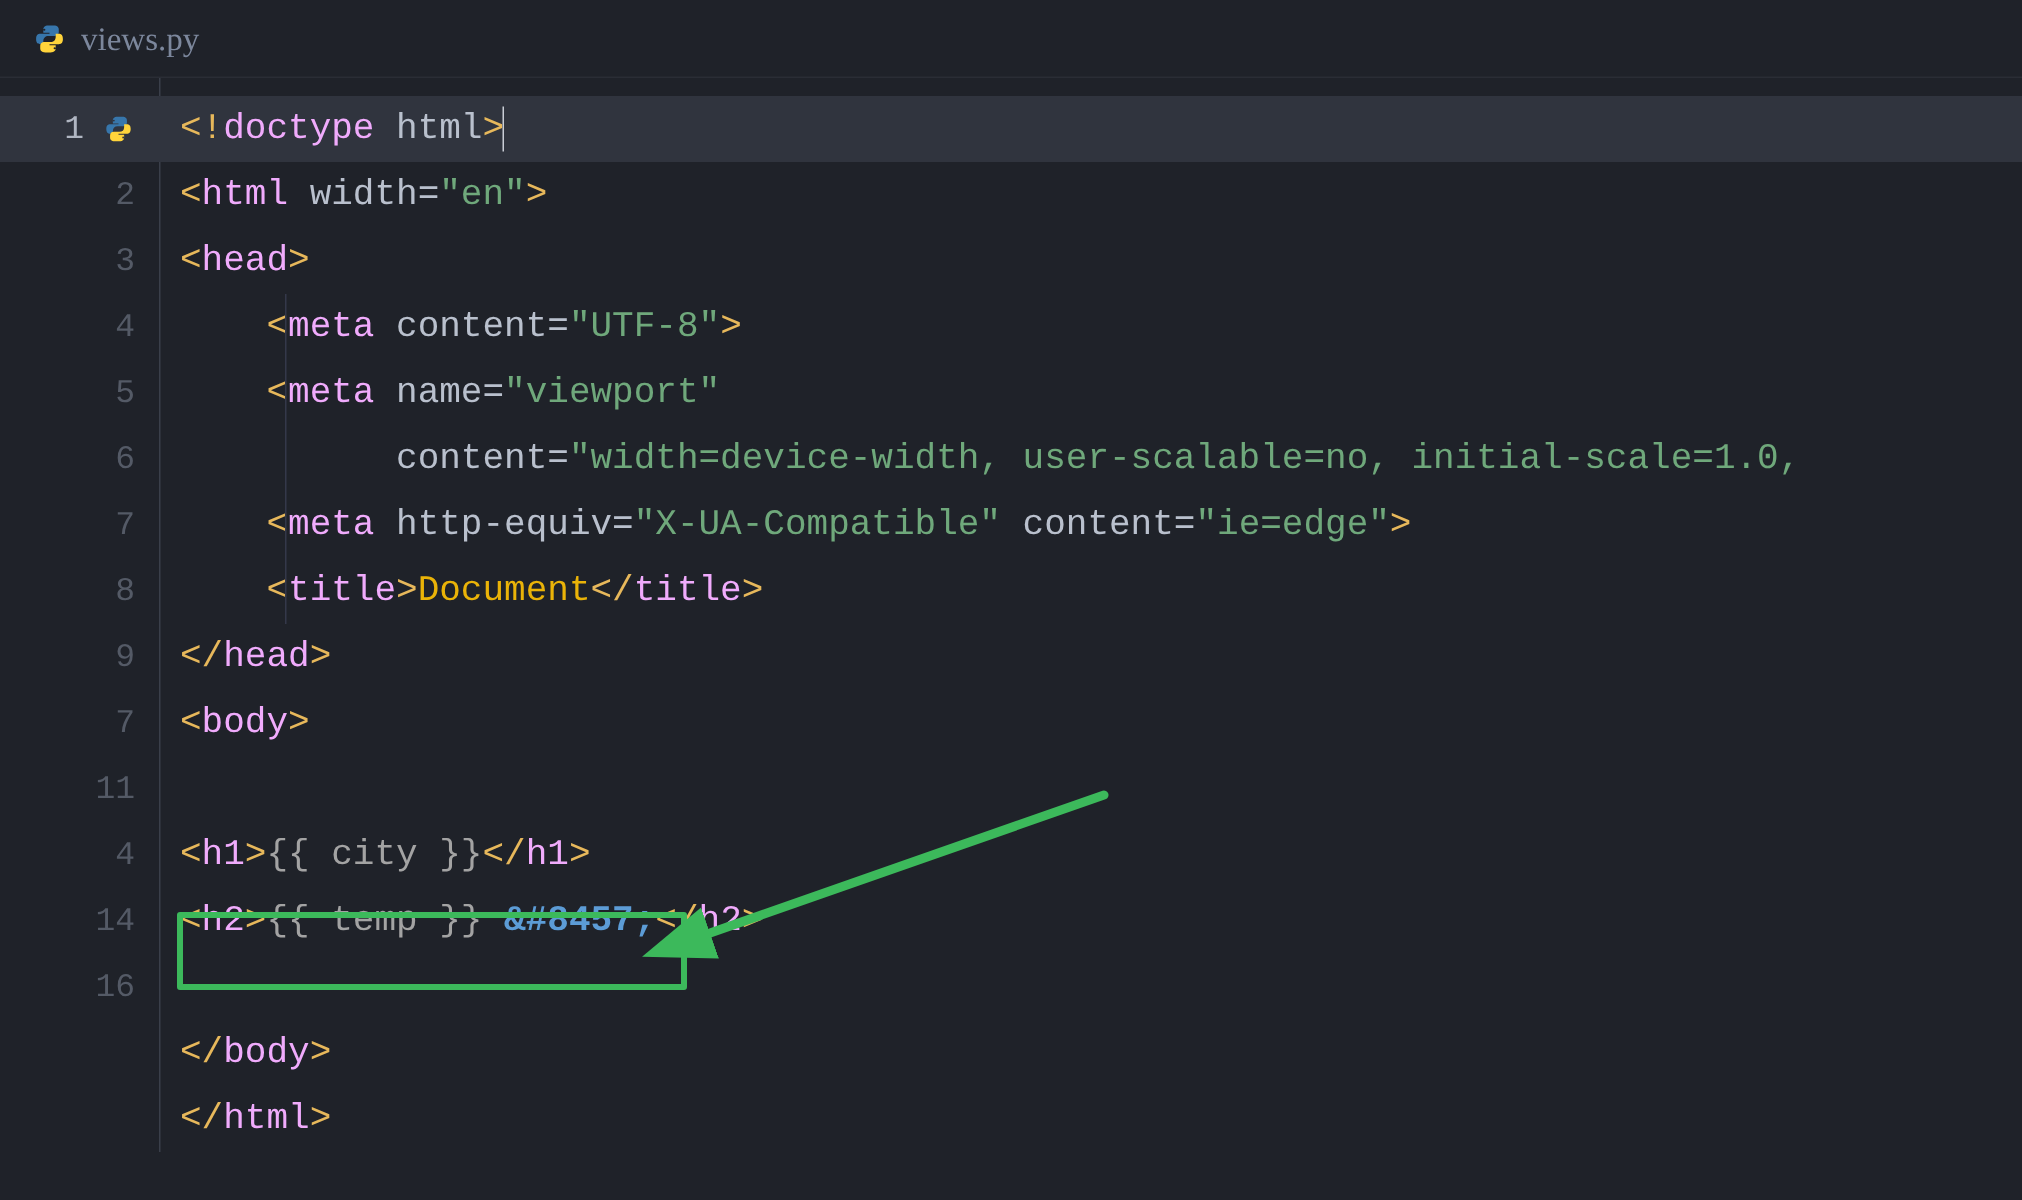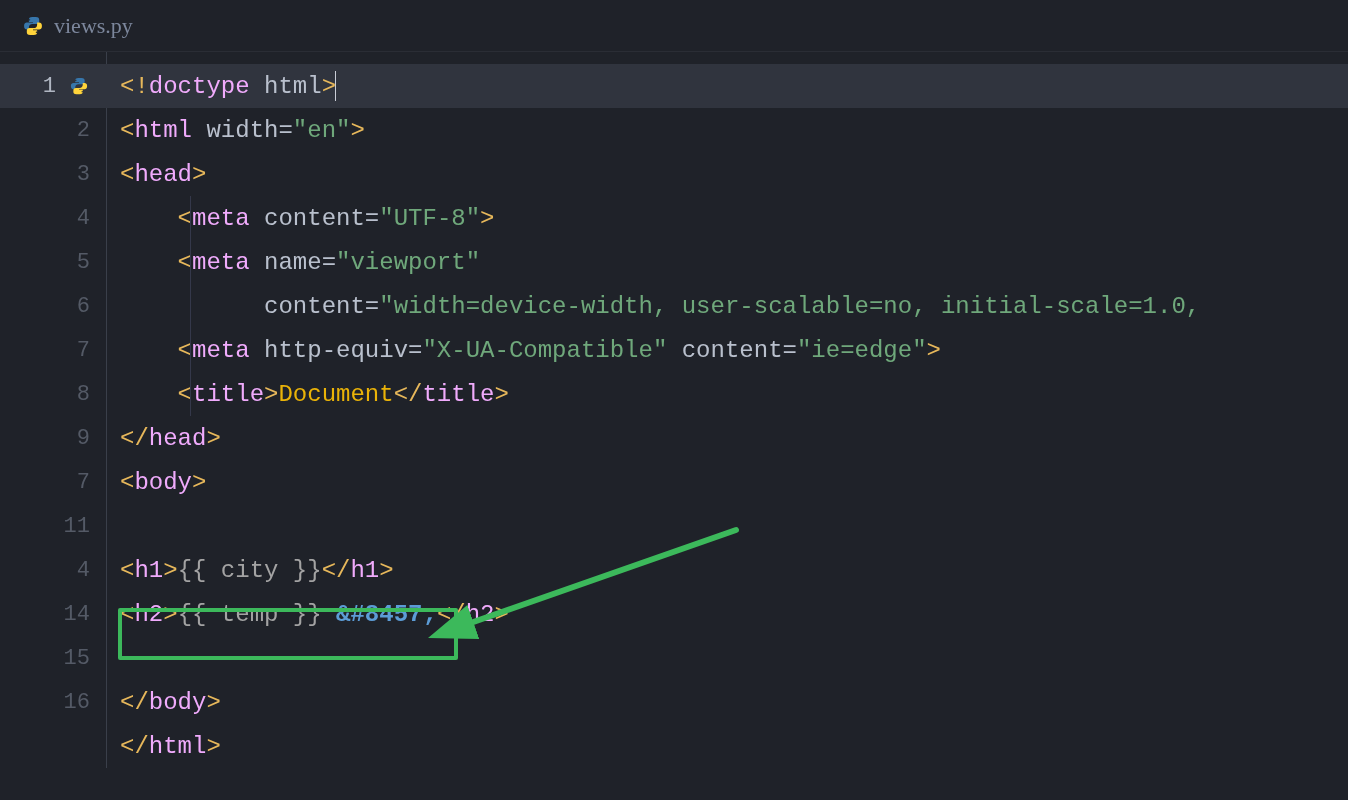--- a/index.html
+++ b/index.html
@@ -93,23 +93,20 @@
       <div class="gline">
         <span>11</span>
       </div>
       <div class="gline">
         <span>4</span>
       </div>
       <div class="gline">
         <span>14</span>
       </div>
       <div class="gline">
-        <span>15</span>
-      </div>
-      <div class="gline">
         <span>16</span>
       </div>
     </div>
   <div class="code" id="code">
     <div class="vline" style="left:0"></div>
   <div class="cline current"><span class="pun">&lt;!</span><span class="tagname">doctype </span><span class="attr">html</span><span class="pun">&gt;</span><span class="caret"></span></div>
       <div class="cline"><span class="pun">&lt;</span><span class="tagname">html </span><span class="attr">width</span><span class="eq">=</span><span class="str">"en"</span><span class="pun">&gt;</span></div>
       <div class="cline"><span class="pun">&lt;</span><span class="tagname">head</span><span class="pun">&gt;</span></div>
       <div class="cline"><span class="txt">    </span><span class="pun">&lt;</span><span class="tagname">meta </span><span class="attr">content</span><span class="eq">=</span><span class="str">"UTF-8"</span><span class="pun">&gt;</span></div>
       <div class="cline"><span class="txt">    </span><span class="pun">&lt;</span><span class="tagname">meta </span><span class="attr">name</span><span class="eq">=</span><span class="str">"viewport"</span></div>

